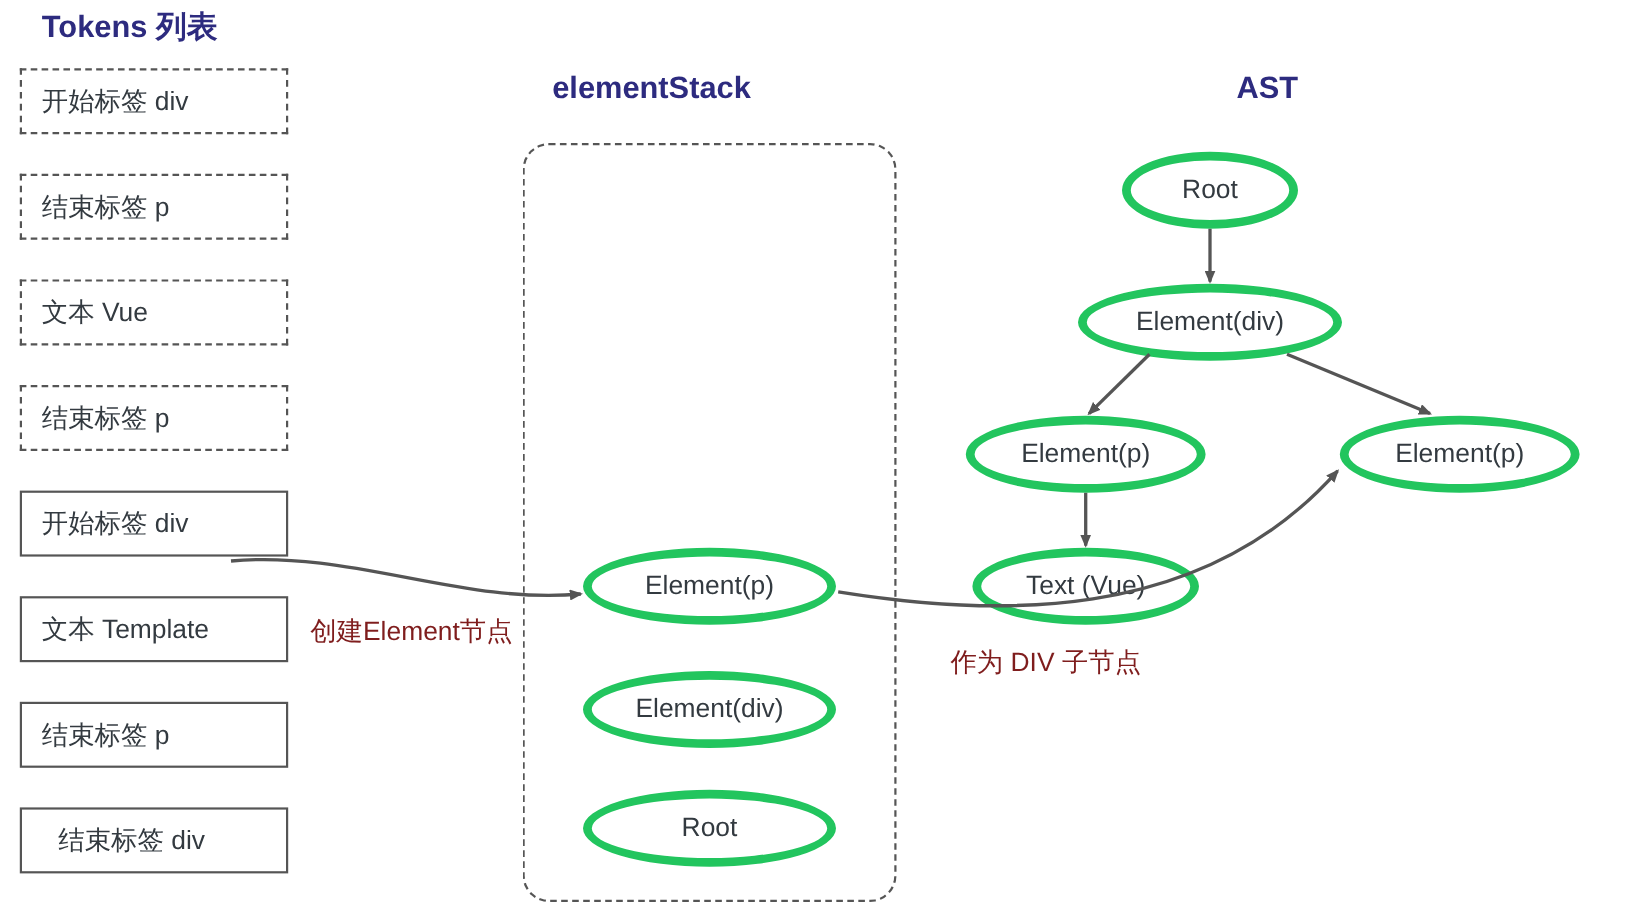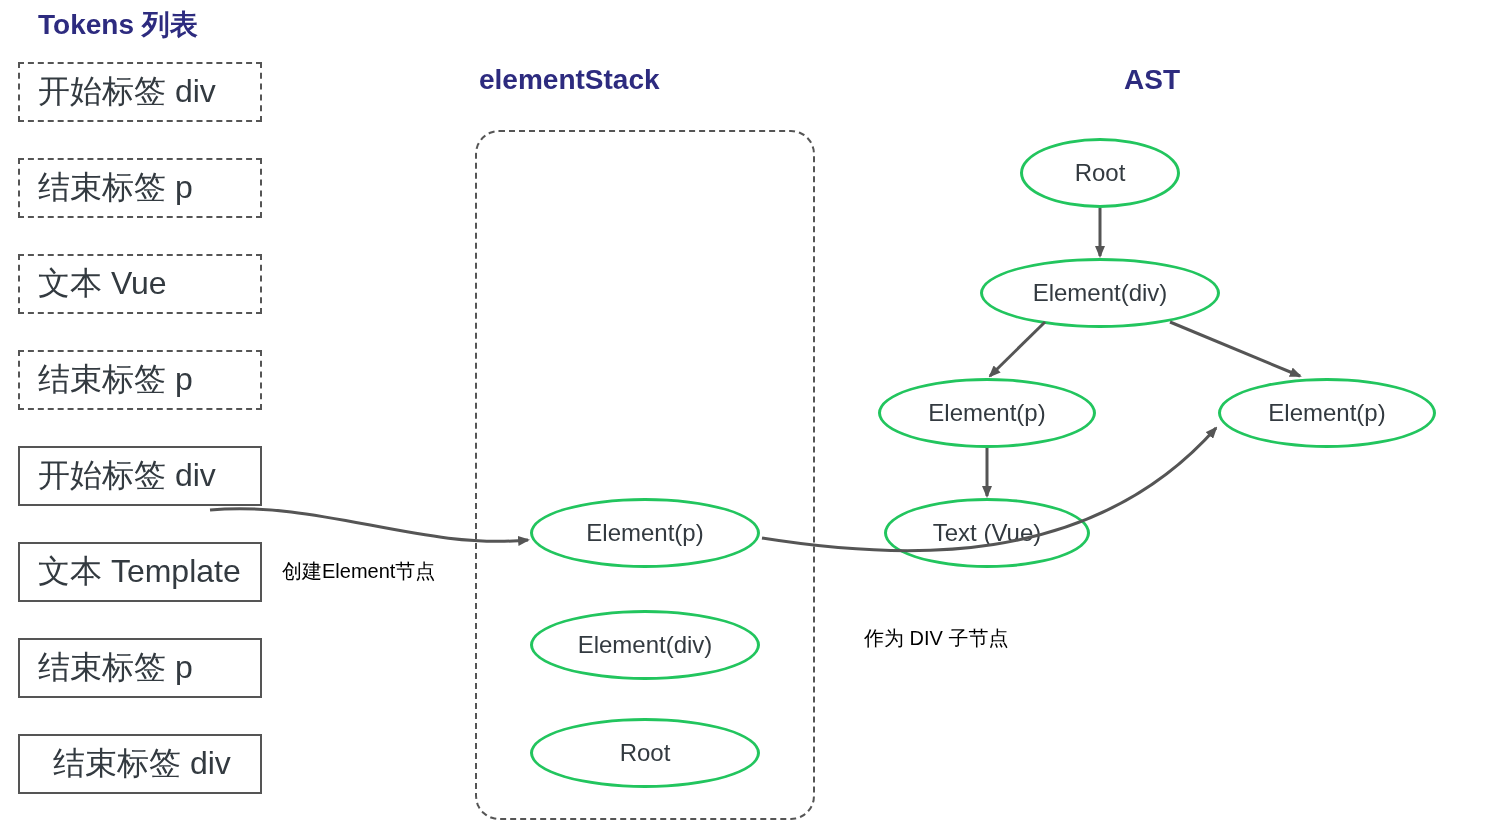--- a/index.html
+++ b/index.html
@@ -17,62 +17,62 @@
     font-size: 28px;
   }
   .token-box {
     position: absolute;
     left: 18px;
     width: 244px;
     height: 60px;
     display: flex;
     align-items: center;
     padding-left: 18px;
-    font-size: 32px;
+    font-size: 24px;
     color: #333a40;
   }
   .token-dashed { border: 2px dashed #555; }
   .token-solid  { border: 2px solid #555; }
   .stack-container {
     position: absolute;
     left: 475px;
     top: 130px;
     width: 340px;
     height: 690px;
     border: 2px dashed #555;
     border-radius: 24px;
   }
   .ellipse {
     position: absolute;
-    border: 3px solid #22c55e;
+    border: 8px solid #22c55e;
     border-radius: 50%;
     display: flex;
     align-items: center;
     justify-content: center;
     font-size: 24px;
     color: #333a40;
     background: #fff;
   }
   .label {
     position: absolute;
-    font-size: 20px;
-    color: #000000;
+    font-size: 24px;
+    color: #7f1d1d;
   }
   svg.overlay {
     position: absolute;
     left: 0; top: 0;
     width: 1494px; height: 834px;
     pointer-events: none;
   }
 </style>
 </head>
 <body>
 
 <div class="title" style="left:38px; top:6px;">Tokens 列表</div>
-<div class="title" style="left:479px; top:64px;">elementStack</div>
+<div class="title" style="left:502px; top:64px;">elementStack</div>
 <div class="title" style="left:1124px; top:64px;">AST</div>
 
 <div class="token-box token-dashed" style="top:62px;">开始标签 div</div>
 <div class="token-box token-dashed" style="top:158px;">结束标签 p</div>
 <div class="token-box token-dashed" style="top:254px;">文本 Vue</div>
 <div class="token-box token-dashed" style="top:350px;">结束标签 p</div>
 <div class="token-box token-solid" style="top:446px;">开始标签 div</div>
 <div class="token-box token-solid" style="top:542px;">文本 Template</div>
 <div class="token-box token-solid" style="top:638px;">结束标签 p</div>
 <div class="token-box token-solid" style="top:734px;padding-left:33px;">结束标签 div</div>
@@ -83,21 +83,21 @@
 <div class="ellipse" style="left:530px; top:610px; width:230px; height:70px;">Element(div)</div>
 <div class="ellipse" style="left:530px; top:718px; width:230px; height:70px;">Root</div>
 
 <div class="ellipse" style="left:1020px; top:138px; width:160px; height:70px;">Root</div>
 <div class="ellipse" style="left:980px; top:258px; width:240px; height:70px;">Element(div)</div>
 <div class="ellipse" style="left:878px; top:378px; width:218px; height:70px;">Element(p)</div>
 <div class="ellipse" style="left:1218px; top:378px; width:218px; height:70px;">Element(p)</div>
 <div class="ellipse" style="left:884px; top:498px; width:206px; height:70px;text-align:right;">Text (Vue)</div>
 
 <div class="label" style="left:282px; top:558px;">创建Element节点</div>
-<div class="label" style="left:864px; top:586px;margin-top:39px;">作为 DIV 子节点</div>
+<div class="label" style="left:864px; top:586px;">作为 DIV 子节点</div>
 
 <svg class="overlay">
   <defs>
     <marker id="arrowhead" markerWidth="12" markerHeight="10" refX="10" refY="5" orient="auto" markerUnits="userSpaceOnUse">
       <path d="M0,0 L12,5 L0,10 Z" fill="#555"></path>
     </marker>
   </defs>
 
   <path d="M 210 510 C 320 500, 420 550, 528 540" stroke="#555" stroke-width="3" fill="none" marker-end="url(#arrowhead)"></path>
 

